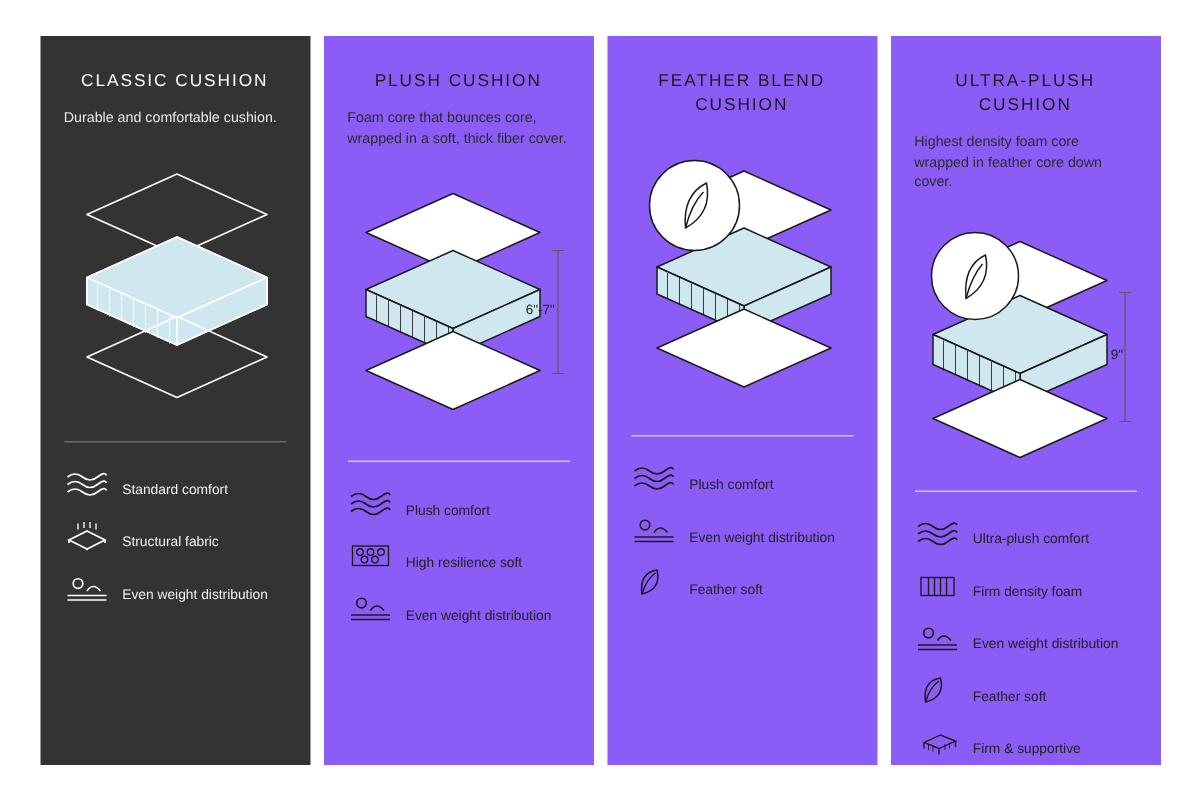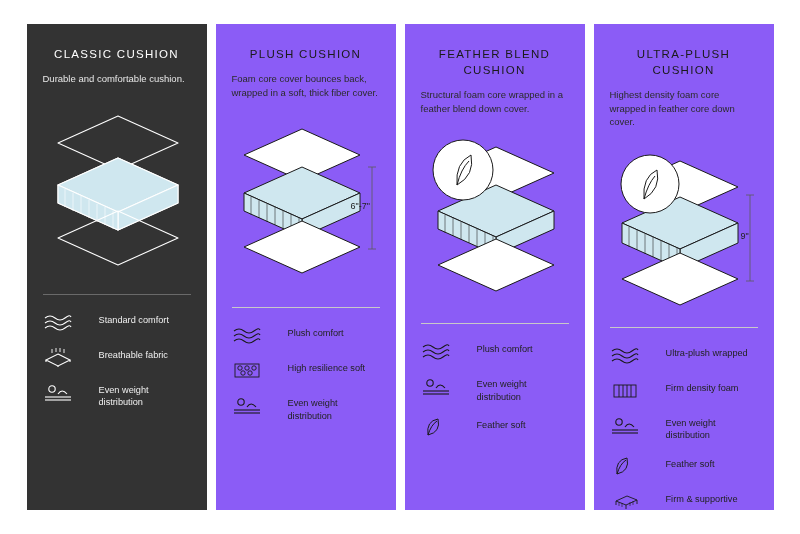--- a/index.html
+++ b/index.html
@@ -70,22 +70,22 @@
     margin: 0 auto;
   }
   .feature-list {
     margin-top: 6px;
     display: flex;
     flex-direction: column;
     gap: 13px;
   }
   .feature {
     display: flex;
-    align-items: flex-start;
-    gap: 26px;
+    align-items: flex-end;
+    gap: 9px;
   }
   .feature-icon {
     width: 30px;
     min-width: 30px;
     height: 22px;
     display: flex;
     align-items: center;
     justify-content: center;
   }
   .feature-label {
@@ -160,39 +160,39 @@
                 <line x1="26" y1="13" x2="26" y2="15"></line>
               <line x1="14" y1="19" x2="14" y2="20"></line>
               <g stroke-width="0.9">
                 <line x1="8" y1="6" x2="8" y2="2"></line>
                   <line x1="12" y1="5" x2="12" y2="1"></line>
                 <line x1="16" y1="5" x2="16" y2="1"></line>
                   <line x1="20" y1="6" x2="20" y2="2"></line>
               </g>
             </svg>
           </span>
-          <span class="feature-label">Breathable fabric</span>
+          <span class="feature-label">Structural fabric</span>
         </div>
         <div class="feature">
           <span class="feature-icon">
             <svg width="28" height="20" viewBox="0 0 28 20" fill="none" stroke="#ffffff" stroke-width="1.1">
               <circle cx="8" cy="7" r="3.2"></circle>
               <path d="M14 12 q4-6 9 0"></path>
               <path d="M1 15 h26"></path>
               <path d="M1 18 h26"></path>
             </svg>
           </span>
           <span class="feature-label">Even weight distribution</span>
         </div>
       </div>
     </div>
 
     <div class="card">
       <div class="card-title">PLUSH CUSHION</div>
-      <div class="card-sub">Foam core cover bounces back, wrapped in a soft, thick fiber cover.</div>
+      <div class="card-sub">Foam core that bounces core, wrapped in a soft, thick fiber cover.</div>
       <div class="diagram">
         <svg width="150" height="180" viewBox="0 0 150 180">
           <g fill="none" stroke="#1a1a1a" stroke-width="1" stroke-linejoin="round">
             <polygon points="70,20 128,46 70,72 12,46" fill="#ffffff"></polygon>
             <polygon points="70,58 128,84 70,110 12,84" fill="#cfe7ef"></polygon>
             <polygon points="70,110 128,84 128,102 70,128" fill="#cfe7ef"></polygon>
             <polygon points="70,110 12,84 12,102 70,128" fill="#cfe7ef"></polygon>
             <g stroke-width="0.55">
               <line x1="19" y1="88" x2="19" y2="106"></line>
               <line x1="27" y1="91" x2="27" y2="109"></line>
@@ -246,21 +246,20 @@
               <path d="M1 18 h26"></path>
             </svg>
           </span>
           <span class="feature-label">Even weight distribution</span>
         </div>
       </div>
     </div>
 
     <div class="card">
       <div class="card-title">FEATHER BLEND CUSHION</div>
-      <div class="card-sub">Structural foam core wrapped in a feather blend down cover.</div>
       <div class="diagram">
         <svg width="150" height="180" viewBox="0 0 150 180">
           <g fill="none" stroke="#1a1a1a" stroke-width="1" stroke-linejoin="round">
             <polygon points="75,22 133,48 75,74 17,48" fill="#ffffff"></polygon>
             <polygon points="75,60 133,86 75,112 17,86" fill="#cfe7ef"></polygon>
             <polygon points="75,112 133,86 133,104 75,130" fill="#cfe7ef"></polygon>
             <polygon points="75,112 17,86 17,104 75,130" fill="#cfe7ef"></polygon>
             <g stroke-width="0.55">
               <line x1="24" y1="90" x2="24" y2="108"></line>
               <line x1="32" y1="93" x2="32" y2="111"></line>
@@ -351,21 +350,21 @@
       <div class="sep"></div>
       <div class="feature-list">
         <div class="feature">
           <span class="feature-icon">
             <svg width="28" height="18" viewBox="0 0 28 18" fill="none" stroke="#1a1a1a" stroke-width="1.1">
               <path d="M1 5 Q6 1 11 5 T21 5 T27 4"></path>
               <path d="M1 10 Q6 6 11 10 T21 10 T27 9"></path>
               <path d="M1 15 Q6 11 11 15 T21 15 T27 14"></path>
             </svg>
           </span>
-          <span class="feature-label">Ultra-plush wrapped</span>
+          <span class="feature-label">Ultra-plush comfort</span>
         </div>
         <div class="feature">
           <span class="feature-icon">
             <svg width="28" height="20" viewBox="0 0 28 20" fill="none" stroke="#1a1a1a" stroke-width="0.9">
               <rect x="3" y="5" width="22" height="12"></rect>
               <line x1="8" y1="5" x2="8" y2="17"></line>
               <line x1="12" y1="5" x2="12" y2="17"></line>
               <line x1="16" y1="5" x2="16" y2="17"></line>
               <line x1="20" y1="5" x2="20" y2="17"></line>
             </svg>

